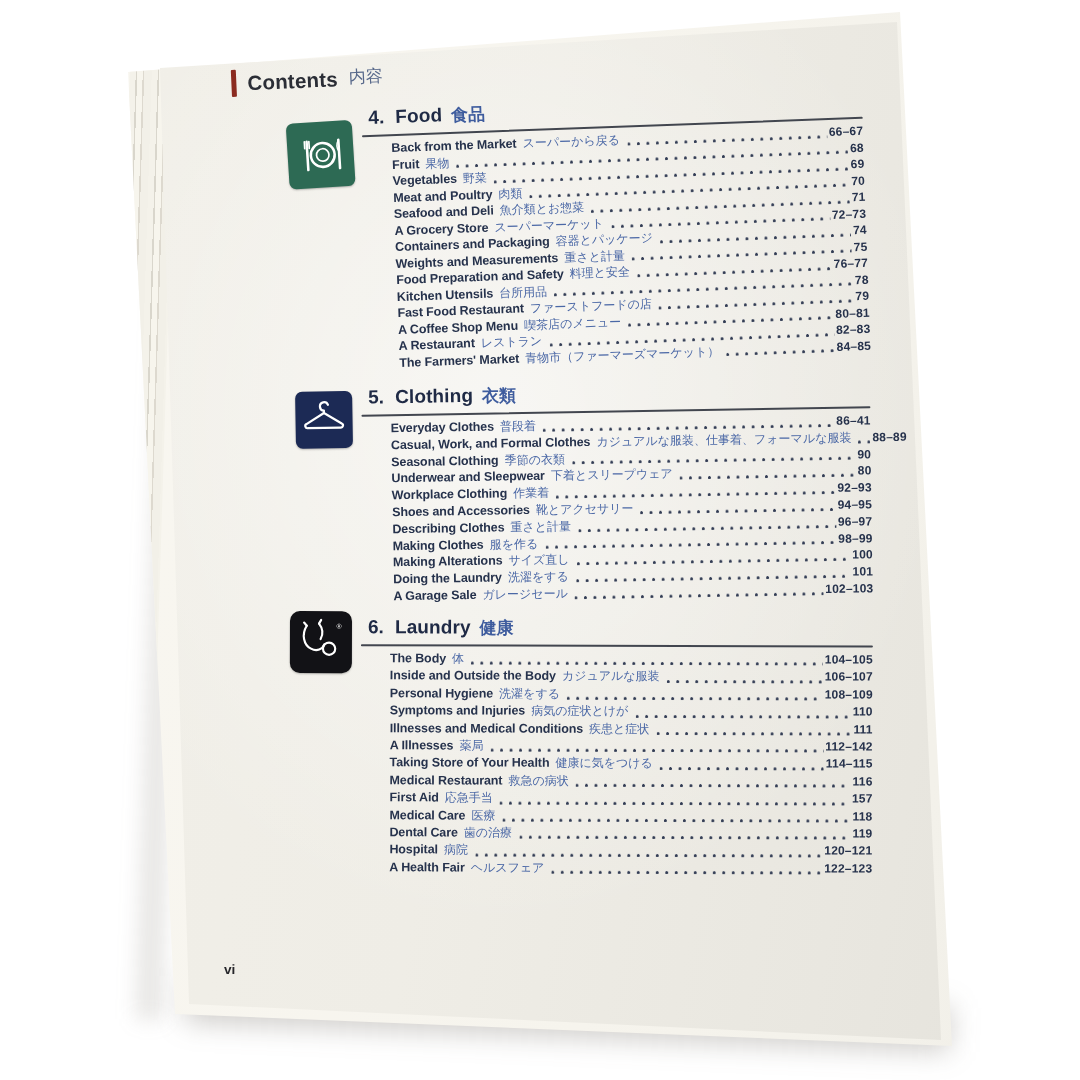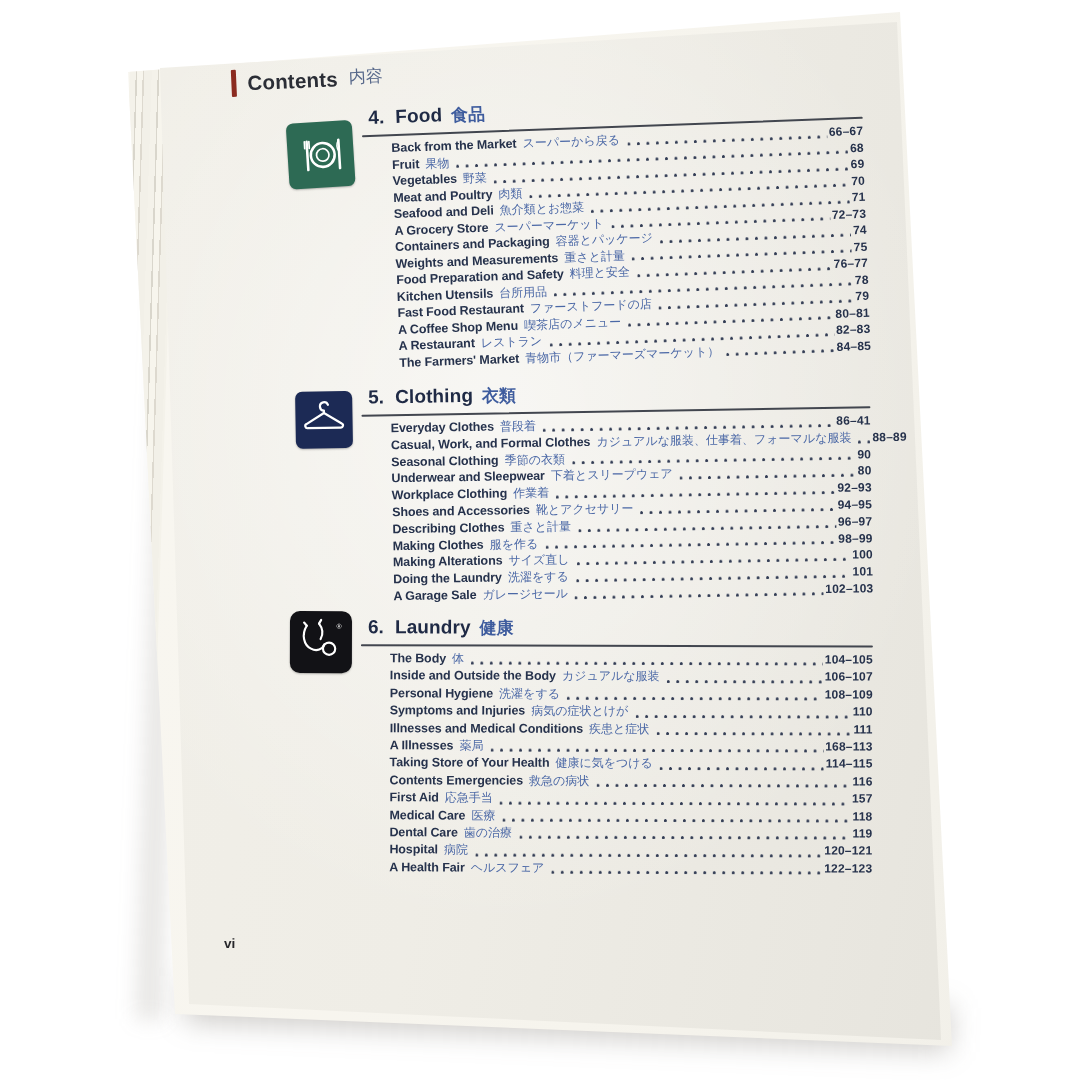--- a/index.html
+++ b/index.html
@@ -73,21 +73,21 @@
   #section-health .toc-row  {height:17.4px;}
   .item-en{font-size:12.5px;font-weight:700;color:#26324c;white-space:nowrap;letter-spacing:-0.1px;}
   .item-ja{font-size:12px;font-weight:500;color:#4b68a6;white-space:nowrap;margin-left:6px;}
   .dots{
     flex:1;align-self:flex-end;height:5px;min-width:12px;margin:0 2px 2px 7px;
     background-image:radial-gradient(circle at 1.4px 2.6px,#333d55 1.25px,rgba(0,0,0,0) 1.6px);
     background-size:9.5px 5px;background-repeat:repeat-x;
   }
   .pg{font-size:12px;font-weight:700;color:#26324c;white-space:nowrap;letter-spacing:0.2px;}
   .folio{
-    position:absolute;left:224px;top:936px;
+    position:absolute;left:224px;top:962px;
     font-size:13.5px;font-weight:700;color:#26262a;transform:rotate(0.4deg);
   }
 </style>
 </head>
 <body>
 
 <div class="canvas">
   <div class="book-shadow"></div>
   <div class="book-shadow-left"></div>
   <div class="back-pages">
@@ -338,30 +338,30 @@
             <div class="toc-row">
               <span class="item-en">Illnesses and Medical Conditions</span>
               <span class="item-ja">疾患と症状</span>
               <span class="dots"></span>
               <span class="pg">111</span>
             </div>
             <div class="toc-row">
               <span class="item-en">A Illnesses</span>
               <span class="item-ja">薬局</span>
               <span class="dots"></span>
-              <span class="pg">168–113</span>
+              <span class="pg">112–142</span>
             </div>
             <div class="toc-row">
               <span class="item-en">Taking Store of Your Health</span>
               <span class="item-ja">健康に気をつける</span>
               <span class="dots"></span>
               <span class="pg">114–115</span>
             </div>
             <div class="toc-row">
-              <span class="item-en">Contents Emergencies</span>
+              <span class="item-en">Medical Restaurant</span>
               <span class="item-ja">救急の病状</span>
               <span class="dots"></span>
               <span class="pg">116</span>
             </div>
             <div class="toc-row">
               <span class="item-en">First Aid</span>
               <span class="item-ja">応急手当</span>
               <span class="dots"></span>
               <span class="pg">157</span>
             </div>

